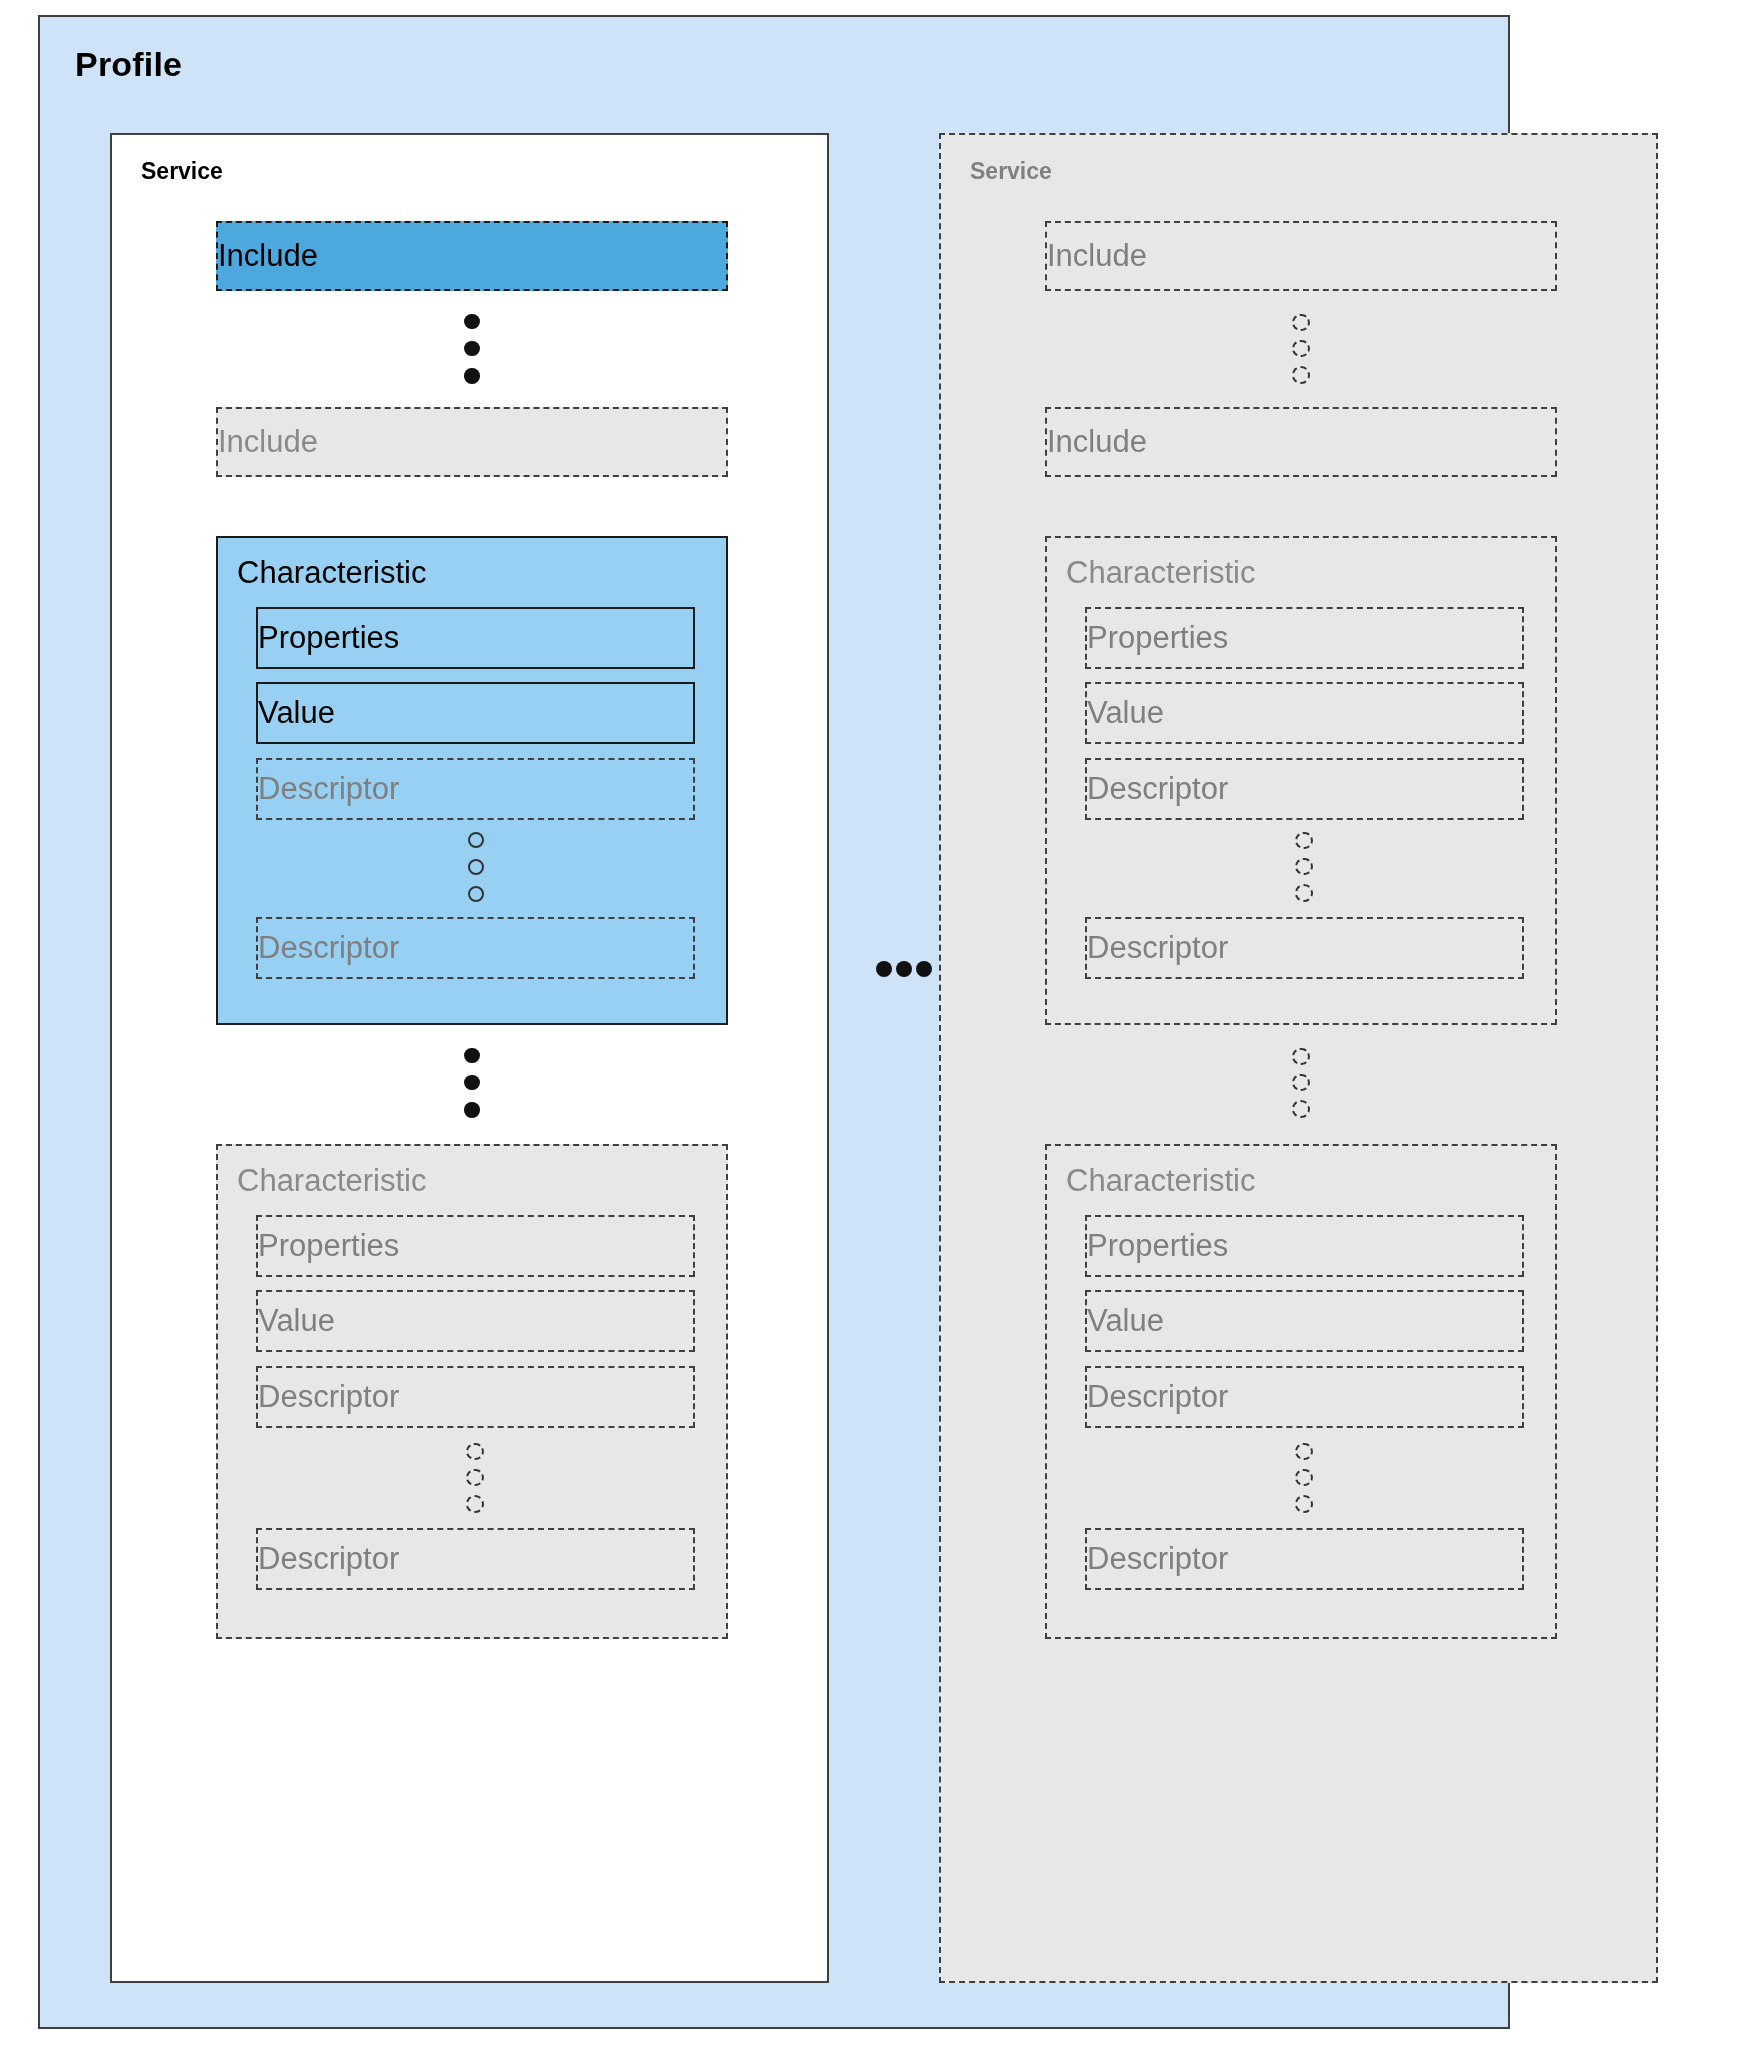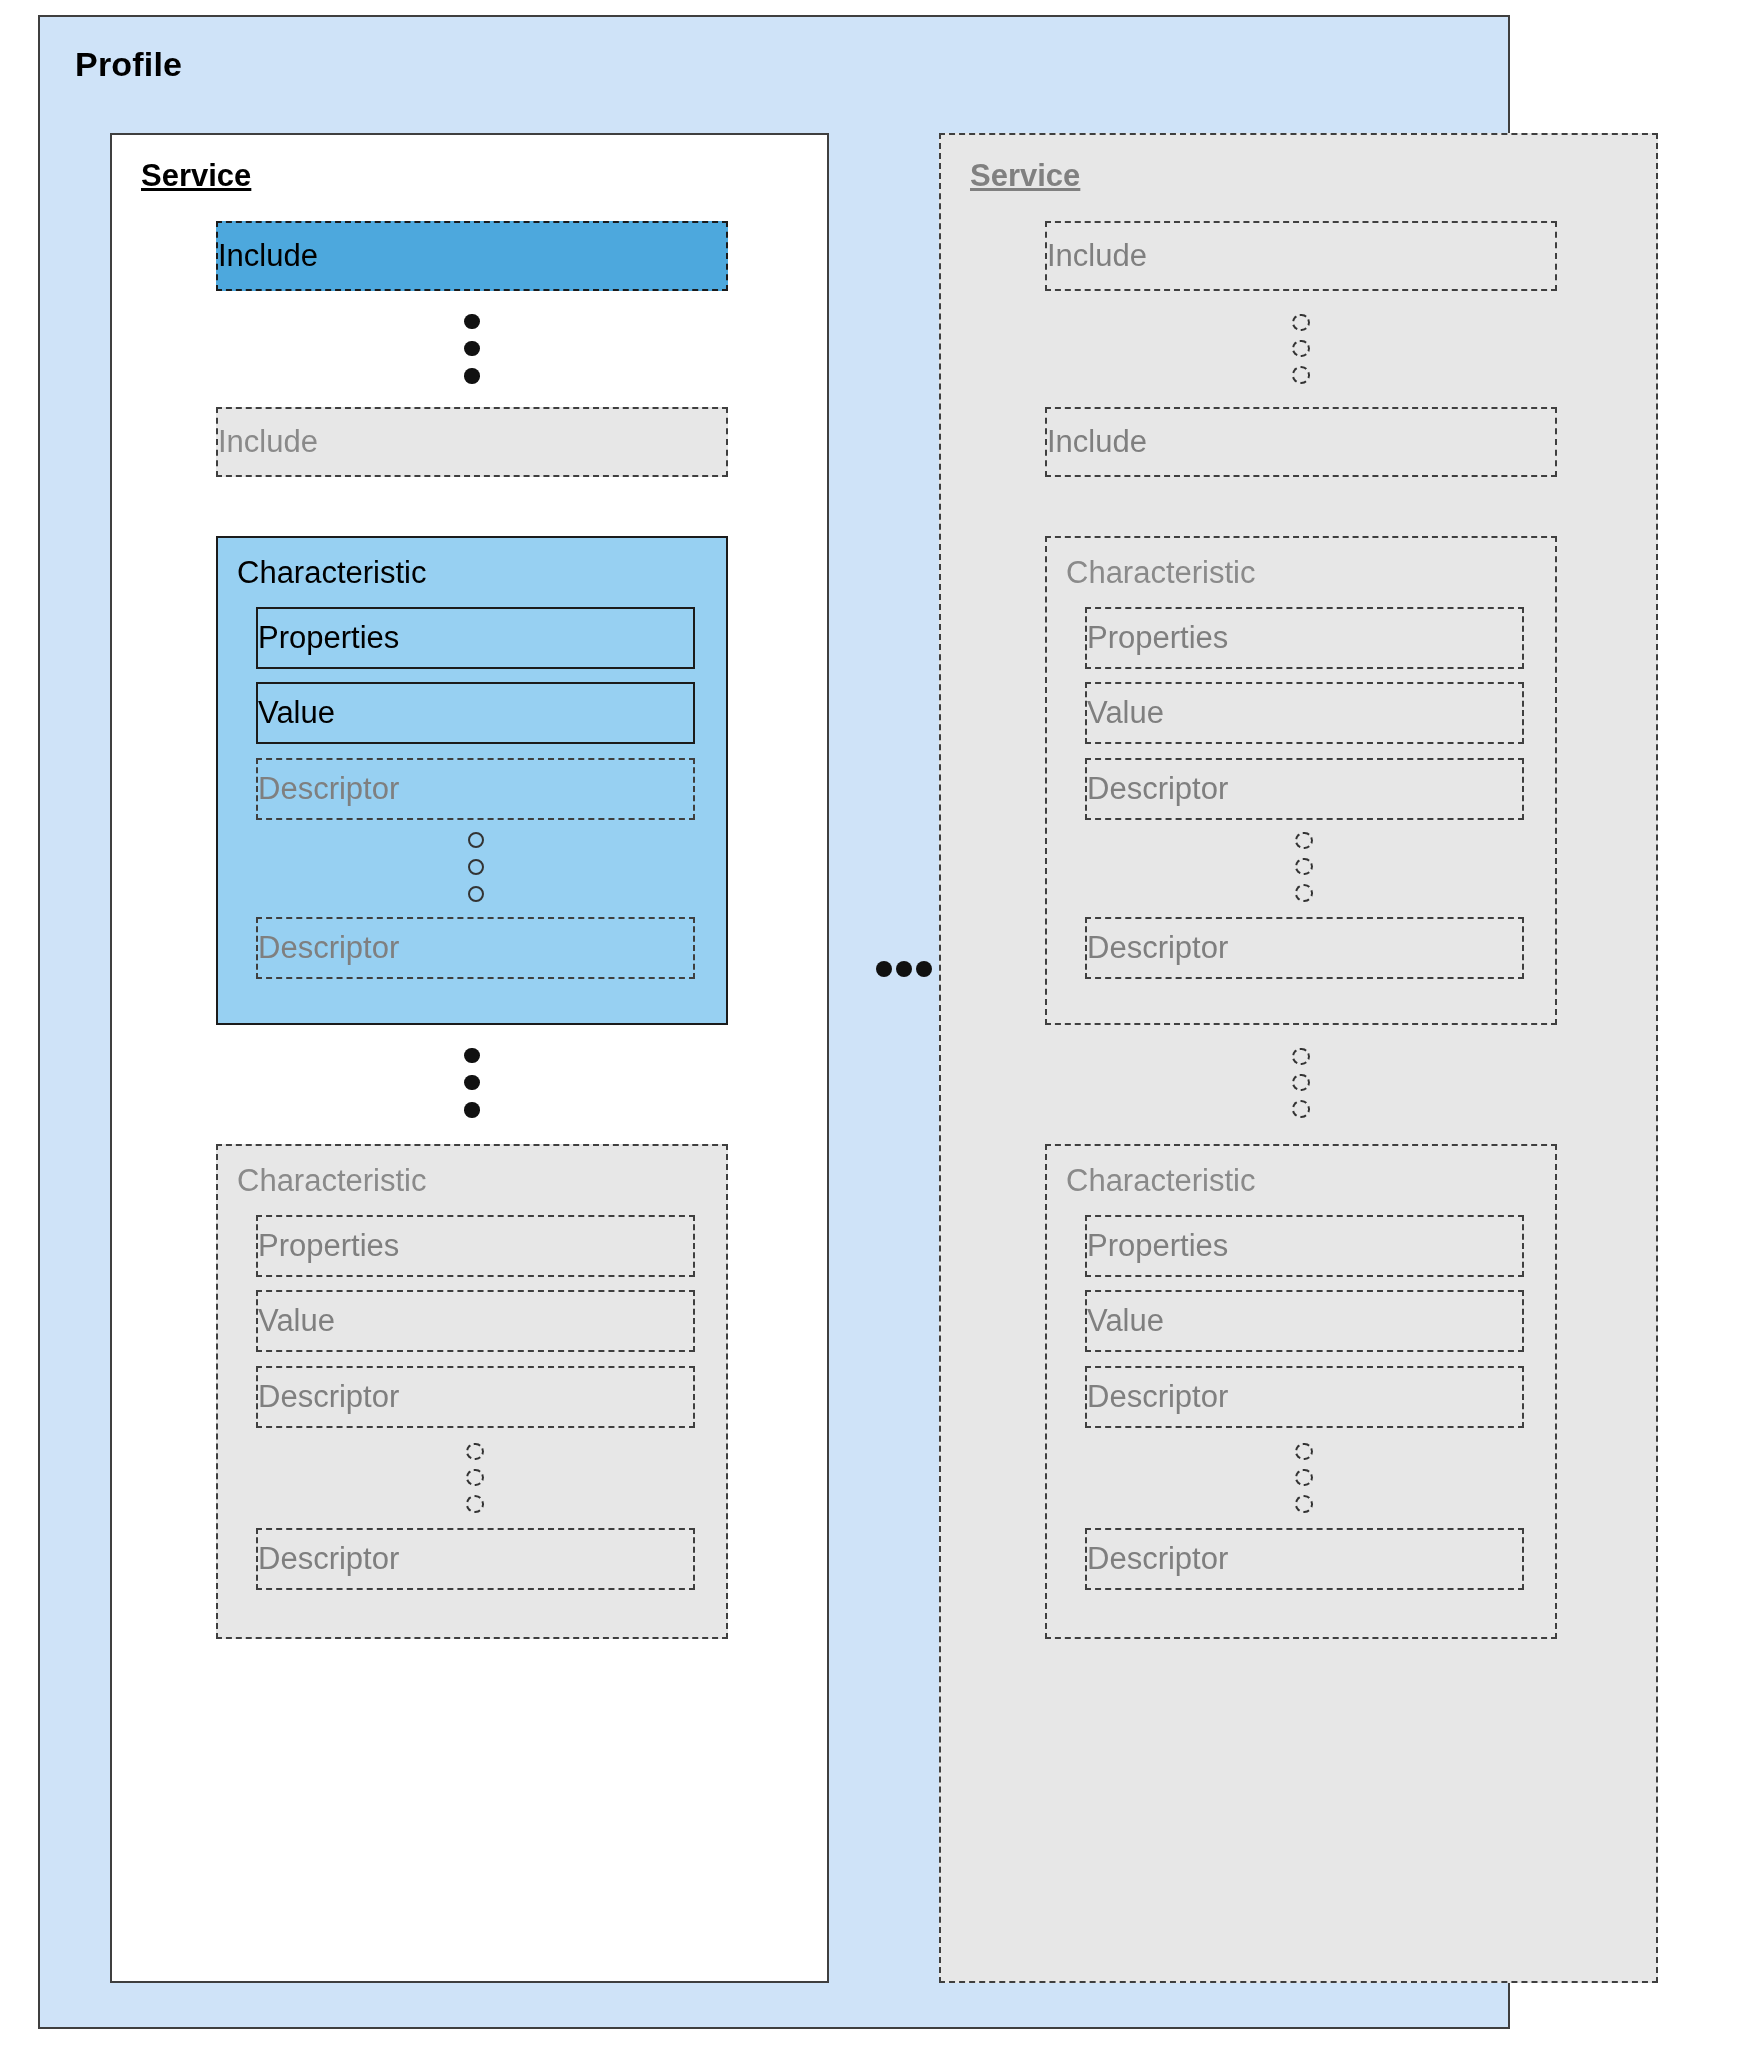--- a/index.html
+++ b/index.html
@@ -53,23 +53,22 @@
     top: 116px;
     width: 719px;
     height: 1850px;
     background: #e7e7e7;
     border: 2.2px dashed #3f3f3f;
   }
   .service-label {
     position: absolute;
     left: 29px;
     top: 23.4px;
-    font-size: 31px;
+    font-size: 23px;
     font-weight: bold;
-    text-decoration: underline;
   }
   .service-col.active .service-label { color: #000000; }
   .service-col.ghost  .service-label { color: #808080; }
 
   
   .box {
     position: absolute;
     box-sizing: border-box;
     display: flex;
     align-items: center;

